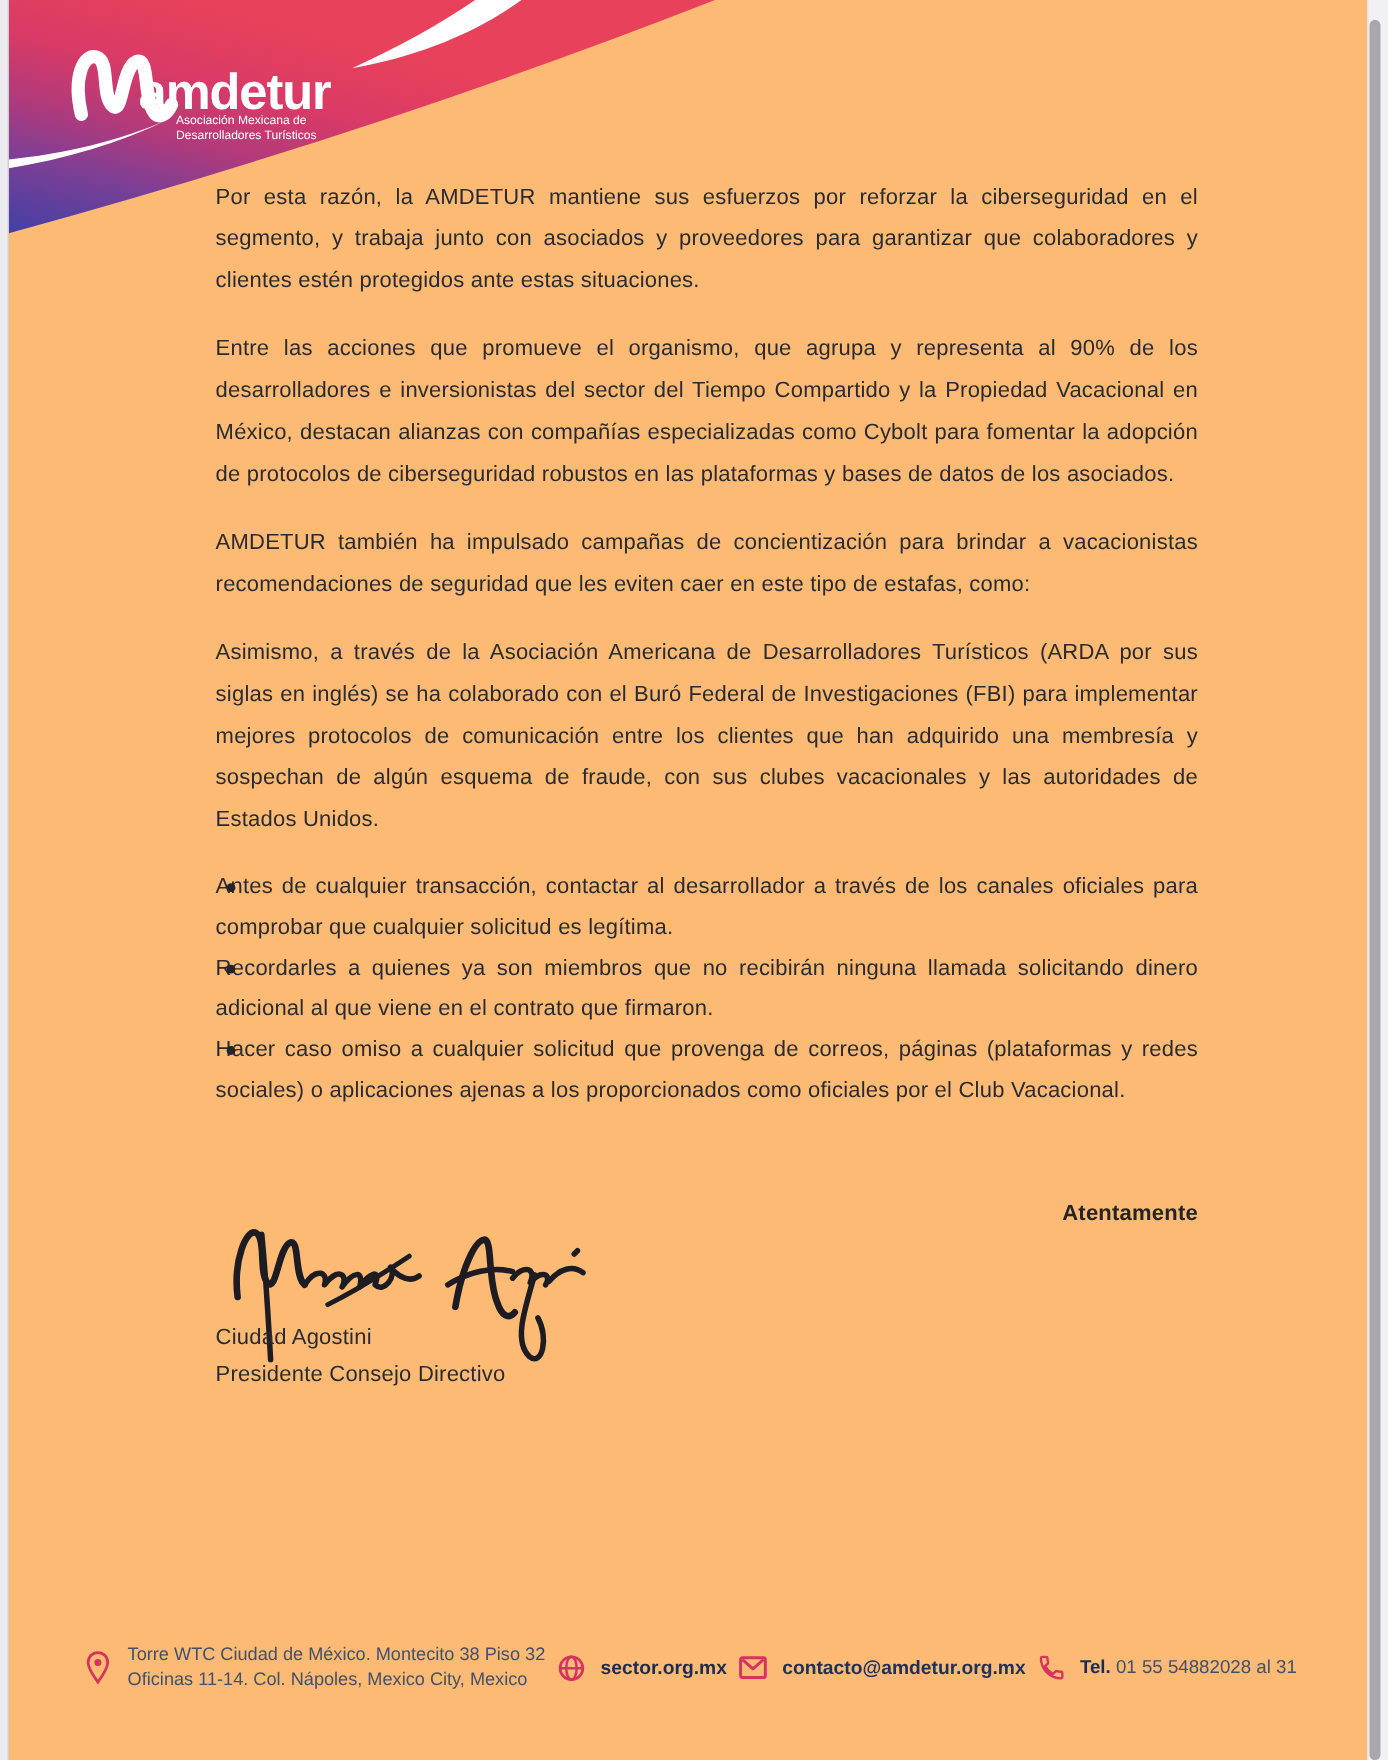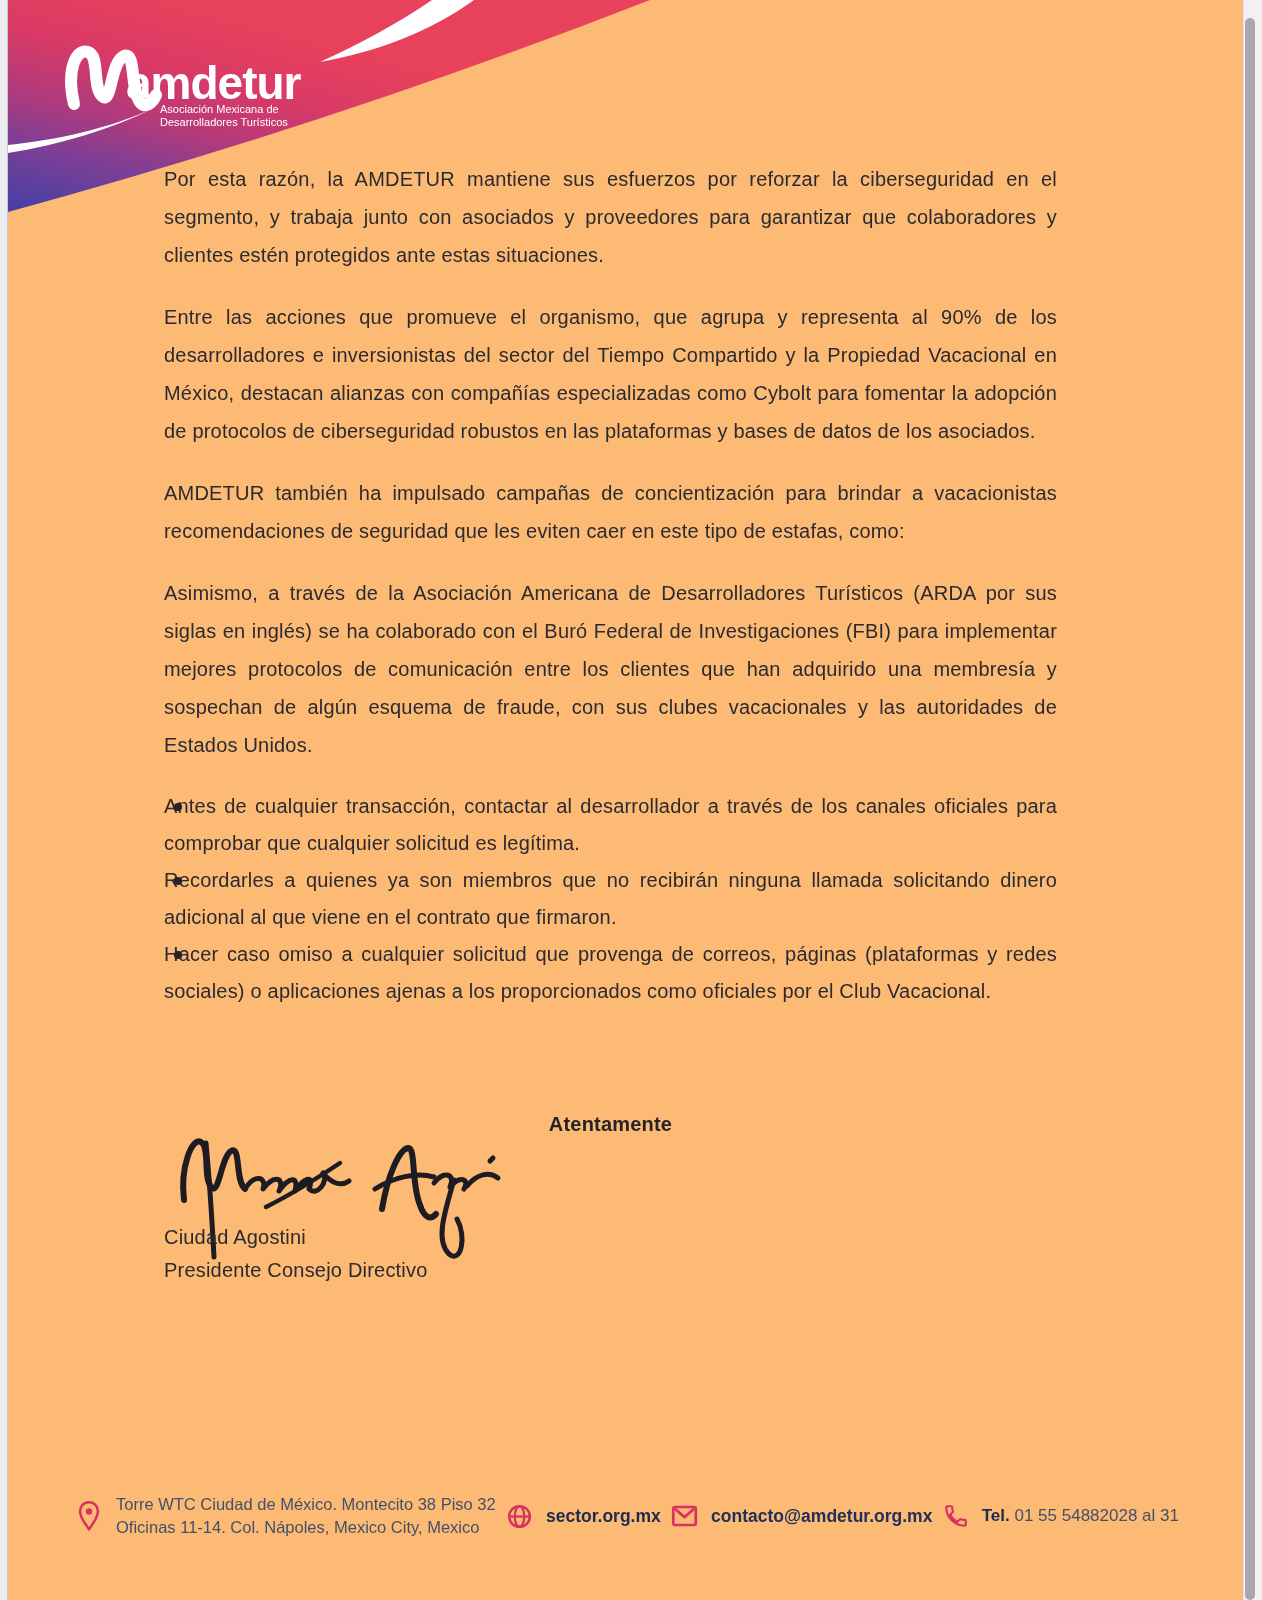--- a/index.html
+++ b/index.html
@@ -19,32 +19,32 @@
   }
   .scroll-thumb{
     position:absolute;left:1px;top:18px;width:10px;height:1582px;
     background:#a7a7ac;border-radius:6px;
   }
   .page{position:absolute;left:8px;top:0;width:1236px;height:1600px;background:#fdba74;}
   .header-art{position:absolute;left:0;top:0;width:1236px;height:330px;display:block;}
 
   
   .content{
-    position:absolute;left:156px;top:160px;width:893px;
+    position:absolute;left:188px;top:160px;width:893px;
     color:#2a2a31;font-size:20px;line-height:38px;
     text-align:justify;letter-spacing:.2px;
   }
   .content p{margin:0 0 24px 0;}
   .bullets{margin-top:18px;}
   .bullet-row{display:flex;line-height:37px;flex-direction:column;}
   .bullet-col{width:37px;flex:none;position:relative;}
   .bullet-dot{position:absolute;left:10px;top:15px;width:8px;height:8px;border-radius:50%;background:#232329;}
   .bullet-text{flex:1;text-align:justify;}
 
-  .sig-block{position:relative;margin-top:101px;height:200px;text-align:center;}
+  .sig-block{position:relative;margin-top:80px;height:200px;text-align:right;}
   .closing{font-weight:700;font-size:20px;line-height:26px;color:#232329;}
   .signature-svg{position:absolute;left:6px;top:14px;width:336px;height:138px;}
   .signer-name{position:absolute;left:0;top:112px;font-size:20px;line-height:28px;}
   .signer-title{position:absolute;left:0;top:145px;font-size:20px;line-height:28px;}
 
   
   .footer{
     position:absolute;left:67px;top:1486px;width:1104px;height:60px;
     display:flex;align-items:center;justify-content:space-between;
   }

